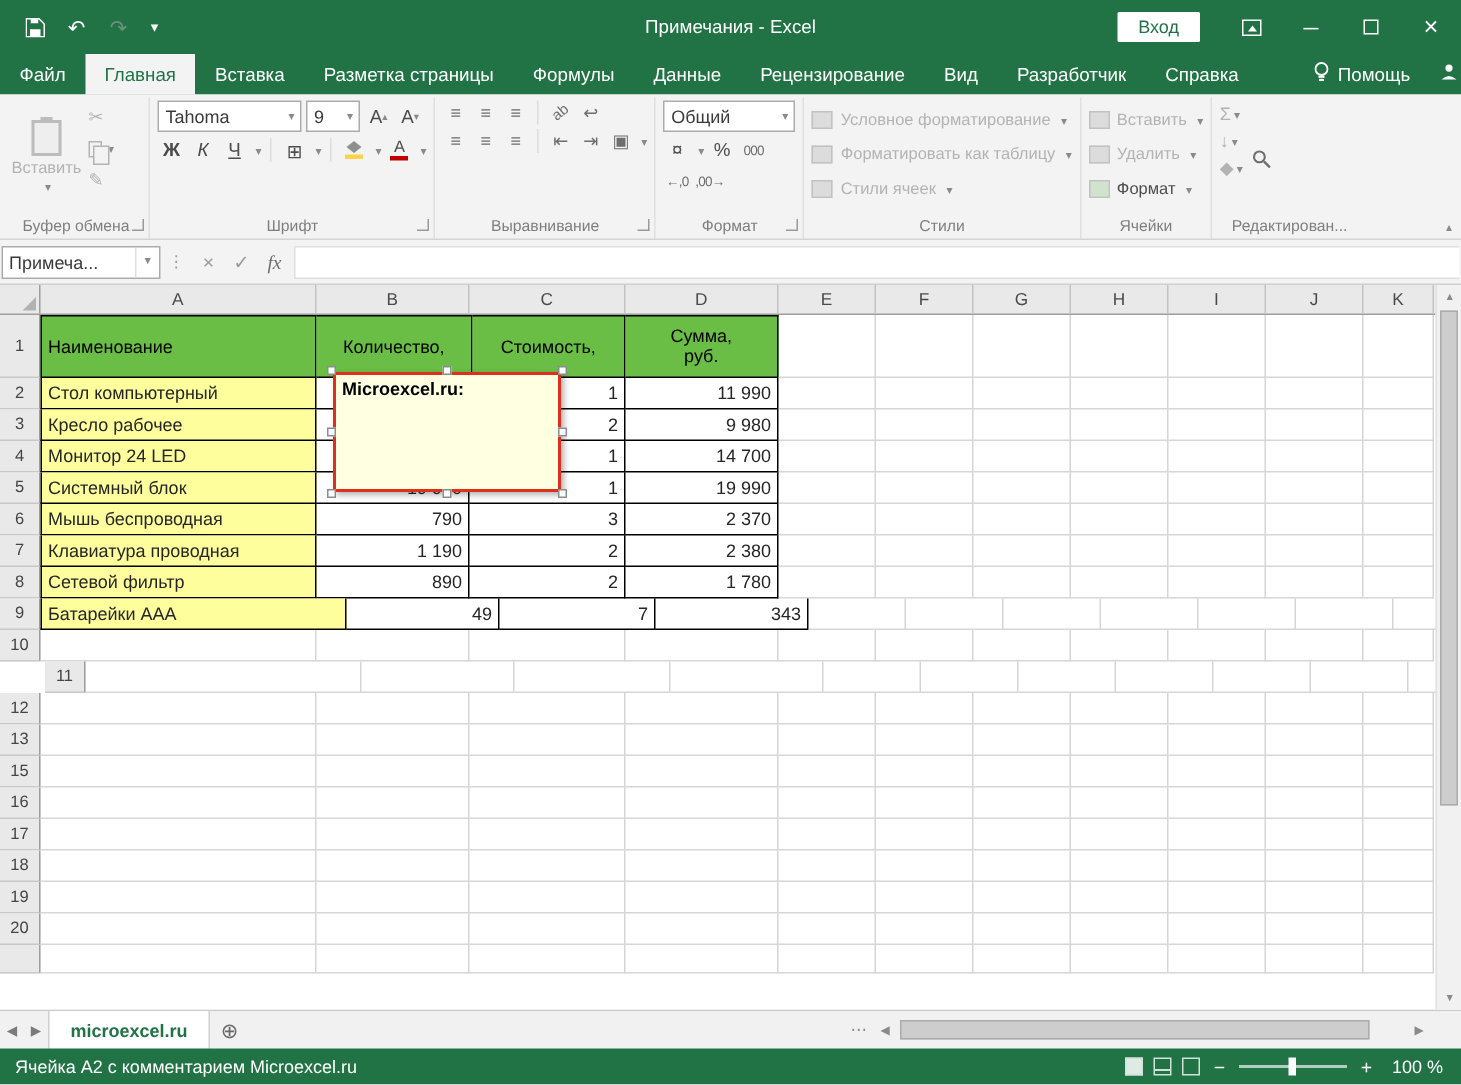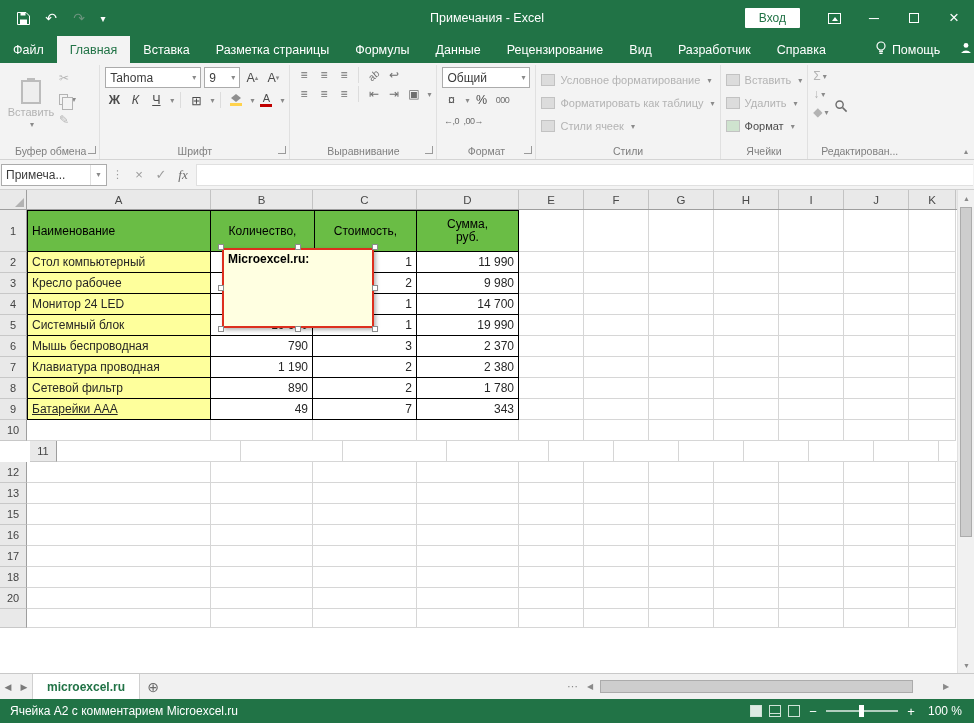--- a/index.html
+++ b/index.html
@@ -536,21 +536,21 @@
           <div class="cell" style="width: 65px;"></div>
           <div class="cell" style="width: 65px;"></div>
           <div class="cell" style="width: 65px;"></div>
           <div class="cell" style="width: 65px;"></div>
           <div class="cell" style="width: 65px;"></div>
           <div class="cell" style="width: 65px;"></div>
           <div class="cell" style="width: 47px;"></div>
         </div>
         <div class="grow" style="height: 21px;">
           <div class="rhcell">9</div>
-          <div class="cell ayellow tbl colA" style="width: 184px; text-decoration: underline;">Батарейки AAA</div>
+          <div class="cell ayellow tbl colA" style="width: 204px;">Батарейки AAA</div>
           <div class="cell tnum tbl" style="width: 102px;">49</div>
           <div class="cell tnum tbl" style="width: 104px;">7</div>
           <div class="cell tnum tbl" style="width: 102px;">343</div>
           <div class="cell" style="width: 65px;"></div>
           <div class="cell" style="width: 65px;"></div>
           <div class="cell" style="width: 65px;"></div>
           <div class="cell" style="width: 65px;"></div>
           <div class="cell" style="width: 65px;"></div>
           <div class="cell" style="width: 65px;"></div>
           <div class="cell" style="width: 47px;"></div>
@@ -648,20 +648,34 @@
           <div class="cell" style="width: 65px;"></div>
           <div class="cell" style="width: 65px;"></div>
           <div class="cell" style="width: 65px;"></div>
           <div class="cell" style="width: 65px;"></div>
           <div class="cell" style="width: 65px;"></div>
           <div class="cell" style="width: 65px;"></div>
           <div class="cell" style="width: 47px;"></div>
         </div>
         <div class="grow" style="height: 21px;">
           <div class="rhcell">18</div>
+          <div class="cell" style="width: 184px;"></div>
+          <div class="cell" style="width: 102px;"></div>
+          <div class="cell" style="width: 104px;"></div>
+          <div class="cell" style="width: 102px;"></div>
+          <div class="cell" style="width: 65px;"></div>
+          <div class="cell" style="width: 65px;"></div>
+          <div class="cell" style="width: 65px;"></div>
+          <div class="cell" style="width: 65px;"></div>
+          <div class="cell" style="width: 65px;"></div>
+          <div class="cell" style="width: 65px;"></div>
+          <div class="cell" style="width: 47px;"></div>
+        </div>
+        <div class="grow" style="height: 21px;">
+          <div class="rhcell">19</div>
           <div class="cell" style="width: 184px;"></div>
           <div class="cell" style="width: 102px;"></div>
           <div class="cell" style="width: 104px;"></div>
           <div class="cell" style="width: 102px;"></div>
           <div class="cell" style="width: 65px;"></div>
           <div class="cell" style="width: 65px;"></div>
           <div class="cell" style="width: 65px;"></div>
           <div class="cell" style="width: 65px;"></div>
           <div class="cell" style="width: 65px;"></div>
           <div class="cell" style="width: 65px;"></div>

